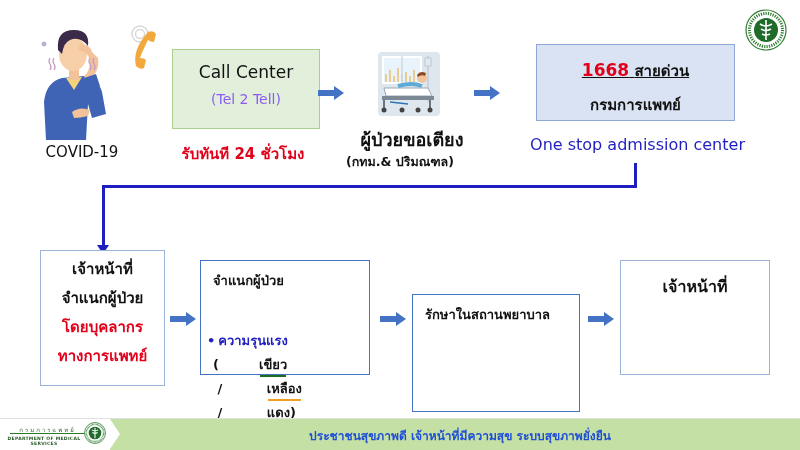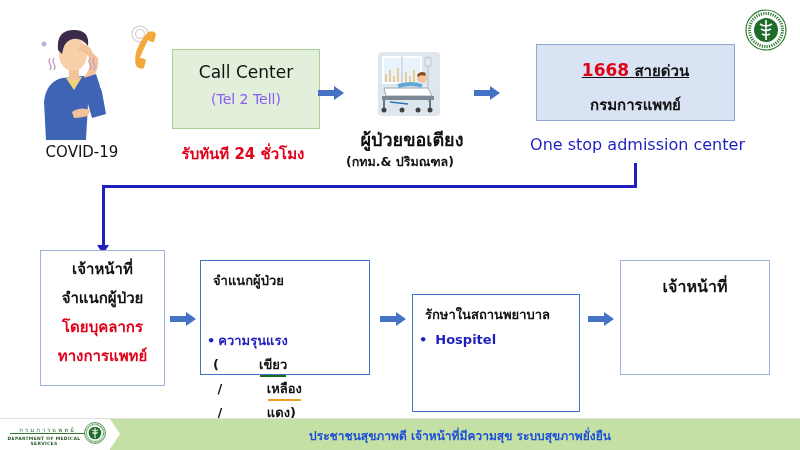--- a/index.html
+++ b/index.html
@@ -190,21 +190,20 @@
   </div>
   <div class="bul">สังกัด</div>
 </div>
 
 <svg class="abs barrow" style="left:380px;top:312px;" viewBox="0 0 26 14">
   <path d="M0 4 H16 V0 L26 7 L16 14 V10 H0 Z" fill="#4472c4"></path>
 </svg>
 
 <div class="abs b3">
   <div class="h">รักษาในสถานพยาบาล</div>
-  <div class="bul">Hospitel</div>
 </div>
 
 <svg class="abs barrow" style="left:588px;top:312px;" viewBox="0 0 26 14">
   <path d="M0 4 H16 V0 L26 7 L16 14 V10 H0 Z" fill="#4472c4"></path>
 </svg>
 
 <div class="abs b4">
   <div class="l">เจ้าหน้าที่</div>
 </div>
 

